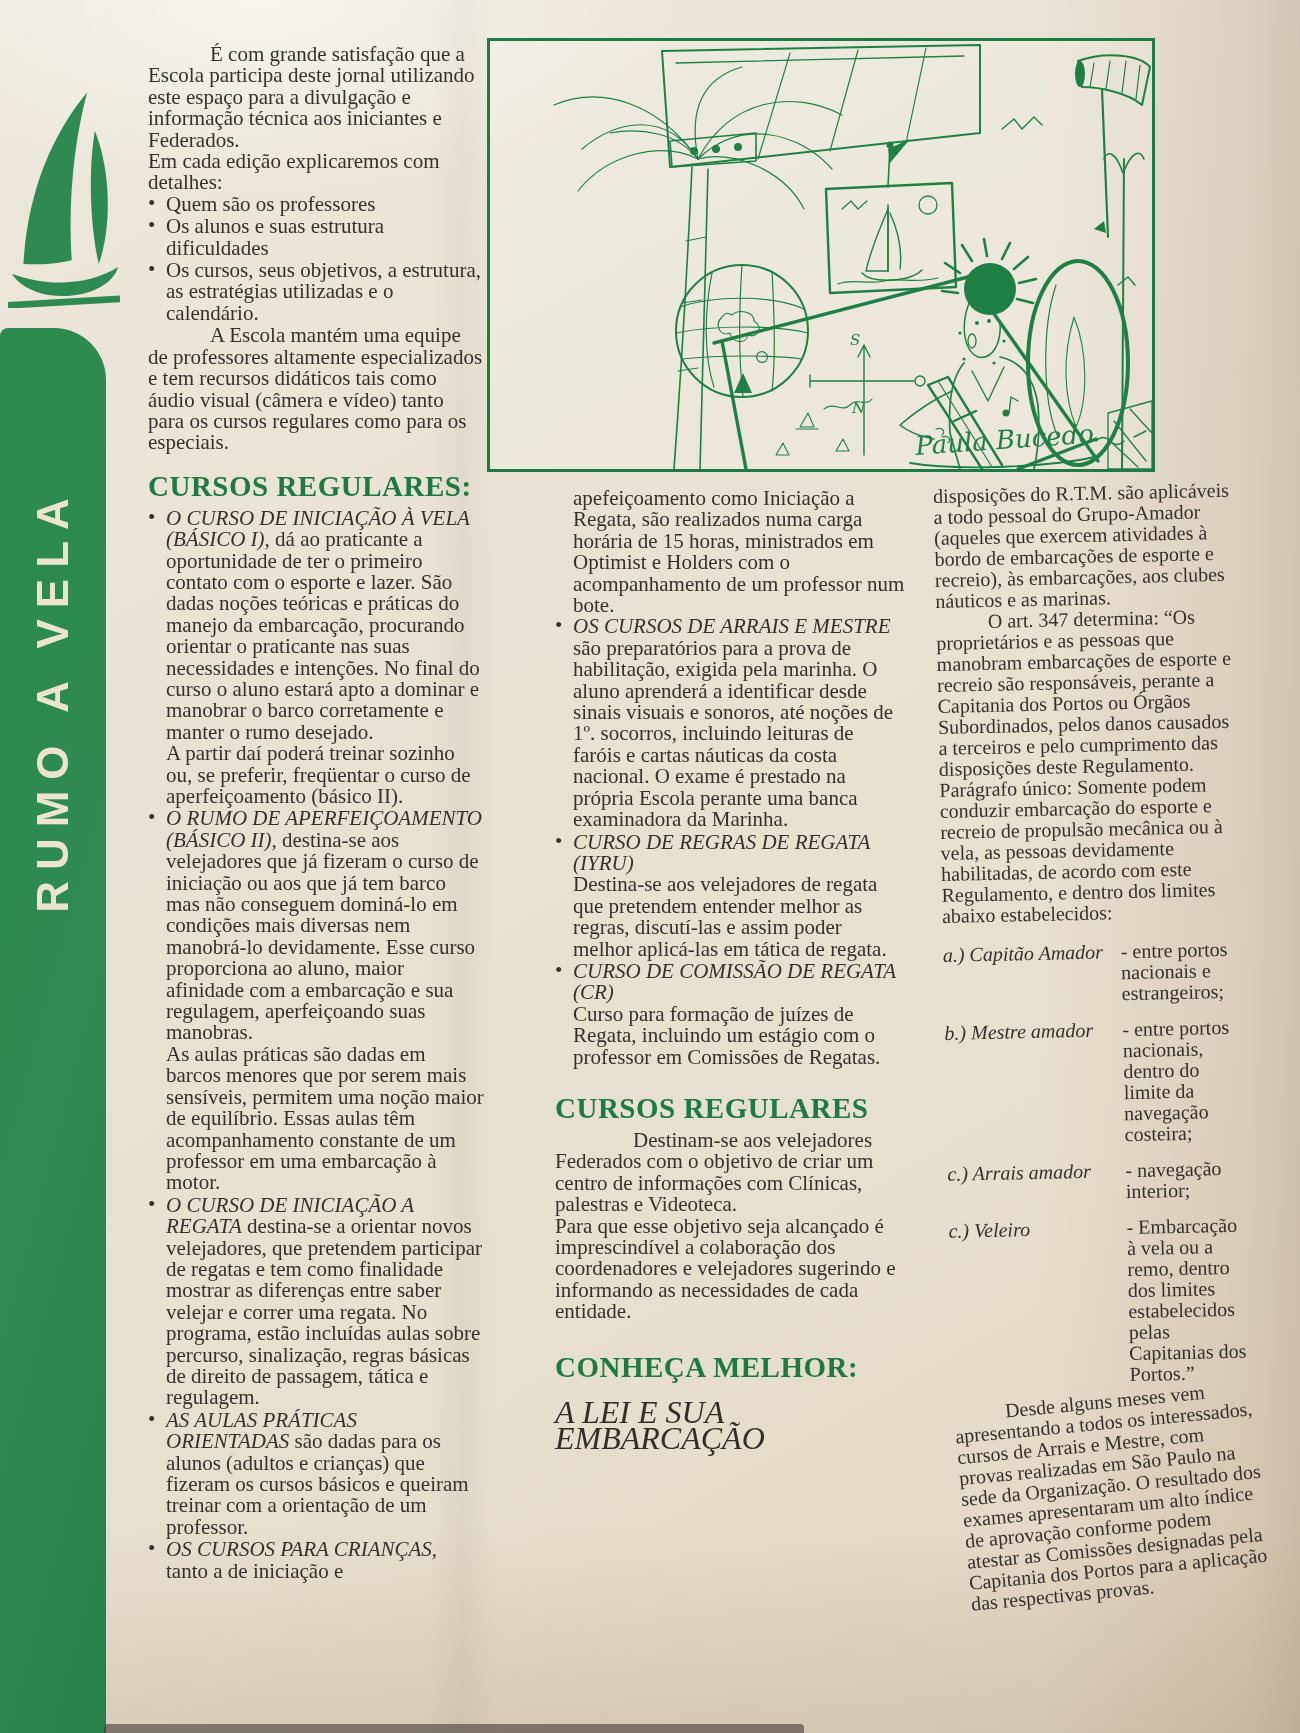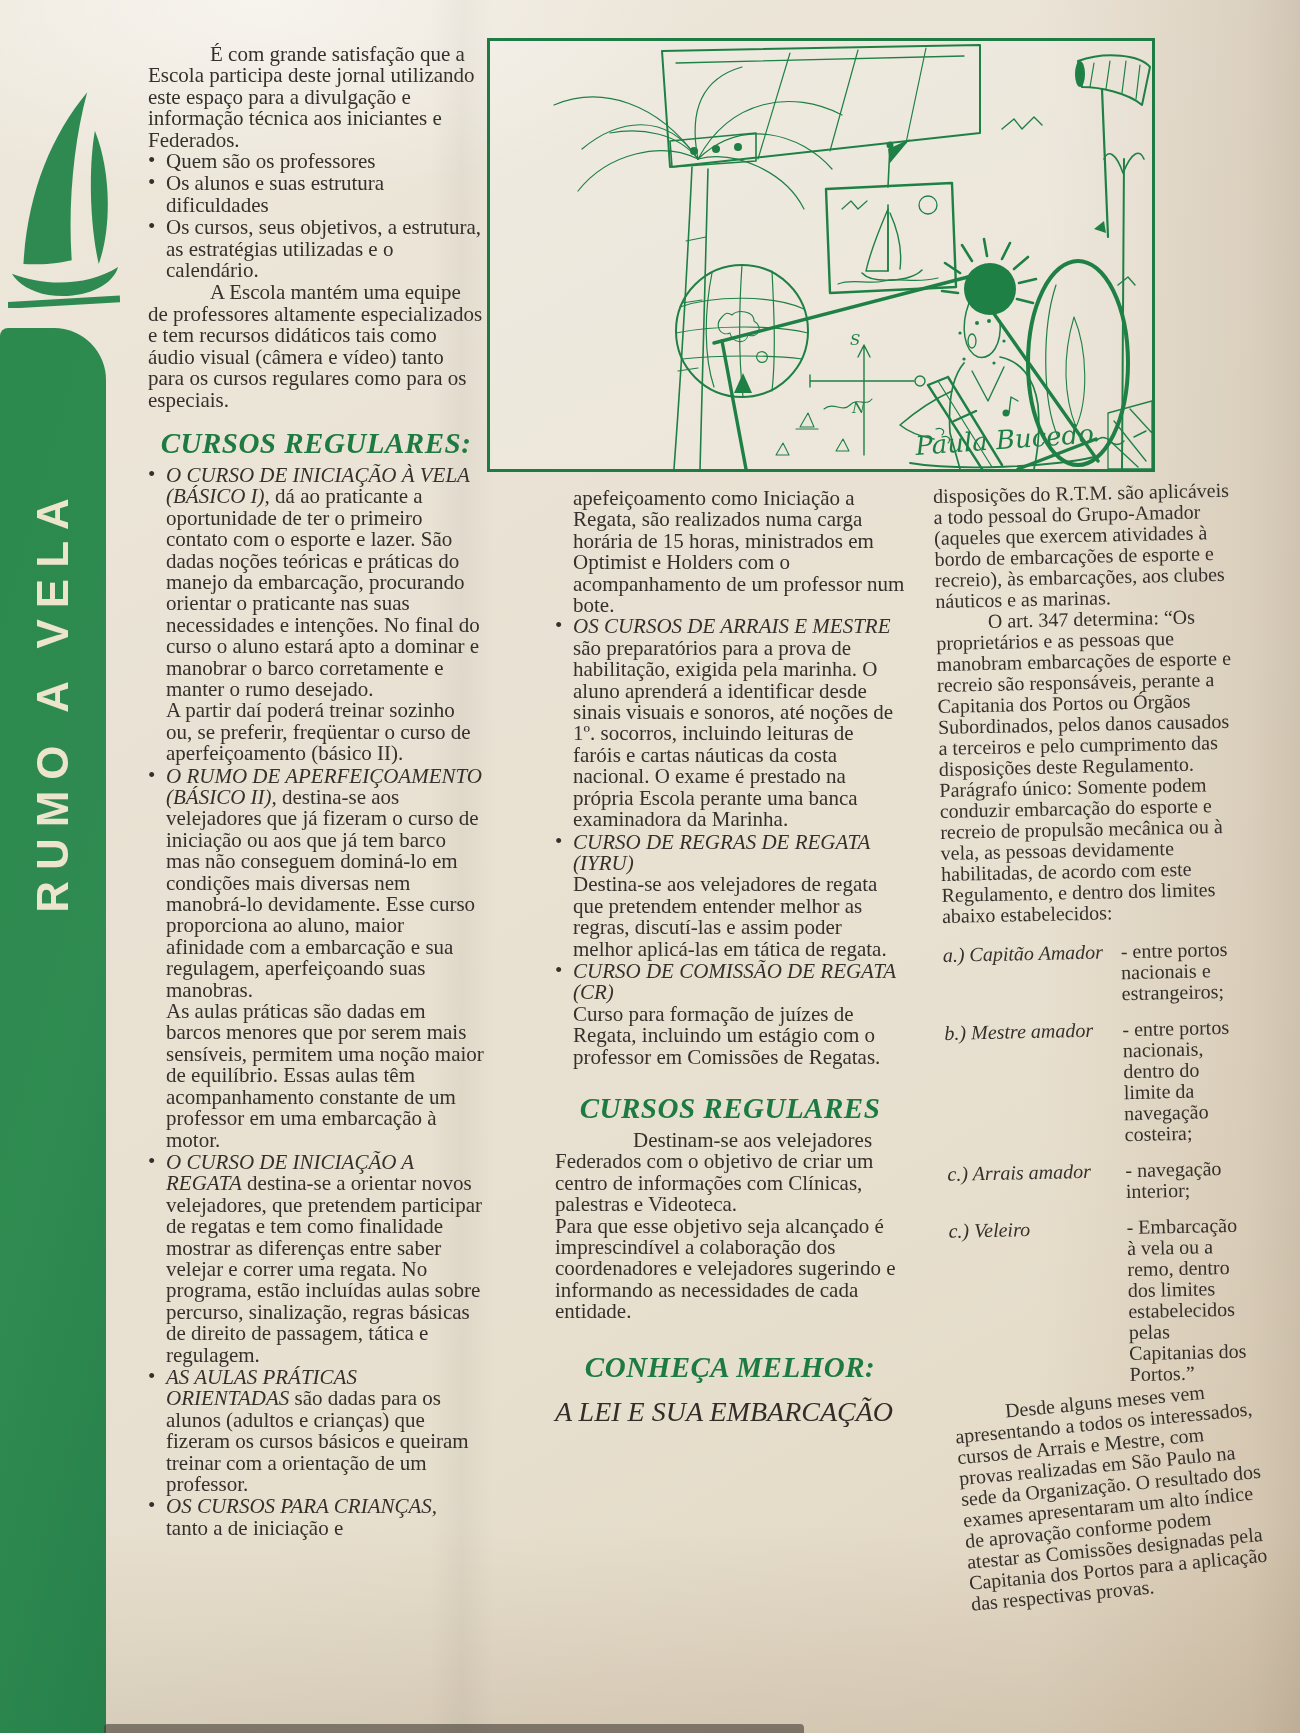--- a/index.html
+++ b/index.html
@@ -35,24 +35,24 @@
   .ind1{text-indent:62px;}
   .ind2{text-indent:78px;}
   .ind3{text-indent:52px;}
   .hang{padding-left:18px;}
   ul.blist,ul.courses{list-style:none;margin:0;padding:0;}
   ul.blist li,ul.courses li{position:relative;padding-left:18px;margin:0 0 1px 0;}
   ul.blist li::before,ul.courses li::before{content:"\2022";position:absolute;left:0;top:-1px;}
   .ctitle{font-style:italic;}
   .blk{display:block;}
   .ghead{
-    margin:16px 0 6px 0;font-size:29px;line-height:32px;font-weight:bold;font-style:italic;
-    color:#1d7a40;letter-spacing:.5px;text-align:center;
-  }
-  .subhead{margin:16px 0 4px 0;font-size:28px;line-height:26px;font-weight:normal;font-style:italic;color:#322d28;}
+    margin:16px 0 6px 0;font-size:29px;line-height:32px;font-weight:bold;
+    color:#1d7a40;letter-spacing:.5px;
+  }
+  .subhead{margin:16px 0 4px 0;font-size:32px;line-height:26px;font-weight:normal;font-style:italic;color:#322d28;}
   .gap-top{margin-top:10px;}
   
   .lic-table{margin-top:18px;}
   .lic-row{display:flex;margin:0 0 15px 0;}
   .lic-label{flex:none;width:178px;font-style:italic;}
   .lic-def{flex:1;}
   .closing{margin-top:6px;transform:rotate(-4.2deg);transform-origin:8% 0;}
   
   .illo{
     position:absolute;left:487px;top:38px;width:668px;height:434px;margin:0;
@@ -74,20 +74,21 @@
     </g>
     <path d="M-4,233 L116,226" stroke="#2e8a50" stroke-width="7" fill="none"></path>
   </svg>
 
   <div class="bar">
     <div class="vtitle">RUMO A VELA</div>
   </div>
 
   <section class="col col1">
     <p class="ind1">É com grande satisfação que a Escola participa deste jornal utilizando este espaço para a divulgação e informação técnica aos iniciantes e Federados.</p>
+    <p>Em cada edição explicaremos com detalhes:</p>
     <ul class="blist">
       <li>Quem são os professores</li>
       <li>Os alunos e suas estrutura dificuldades</li>
       <li>Os cursos, seus objetivos, a estrutura, as estratégias utilizadas e o calendário.</li>
     </ul>
     <p class="ind1">A Escola mantém uma equipe de professores altamente especializados e tem recursos didáticos tais como áudio visual (câmera e vídeo) tanto para os cursos regulares como para os especiais.</p>
 
     <h2 class="ghead">CURSOS REGULARES:</h2>
     <ul class="courses">
       <li>

